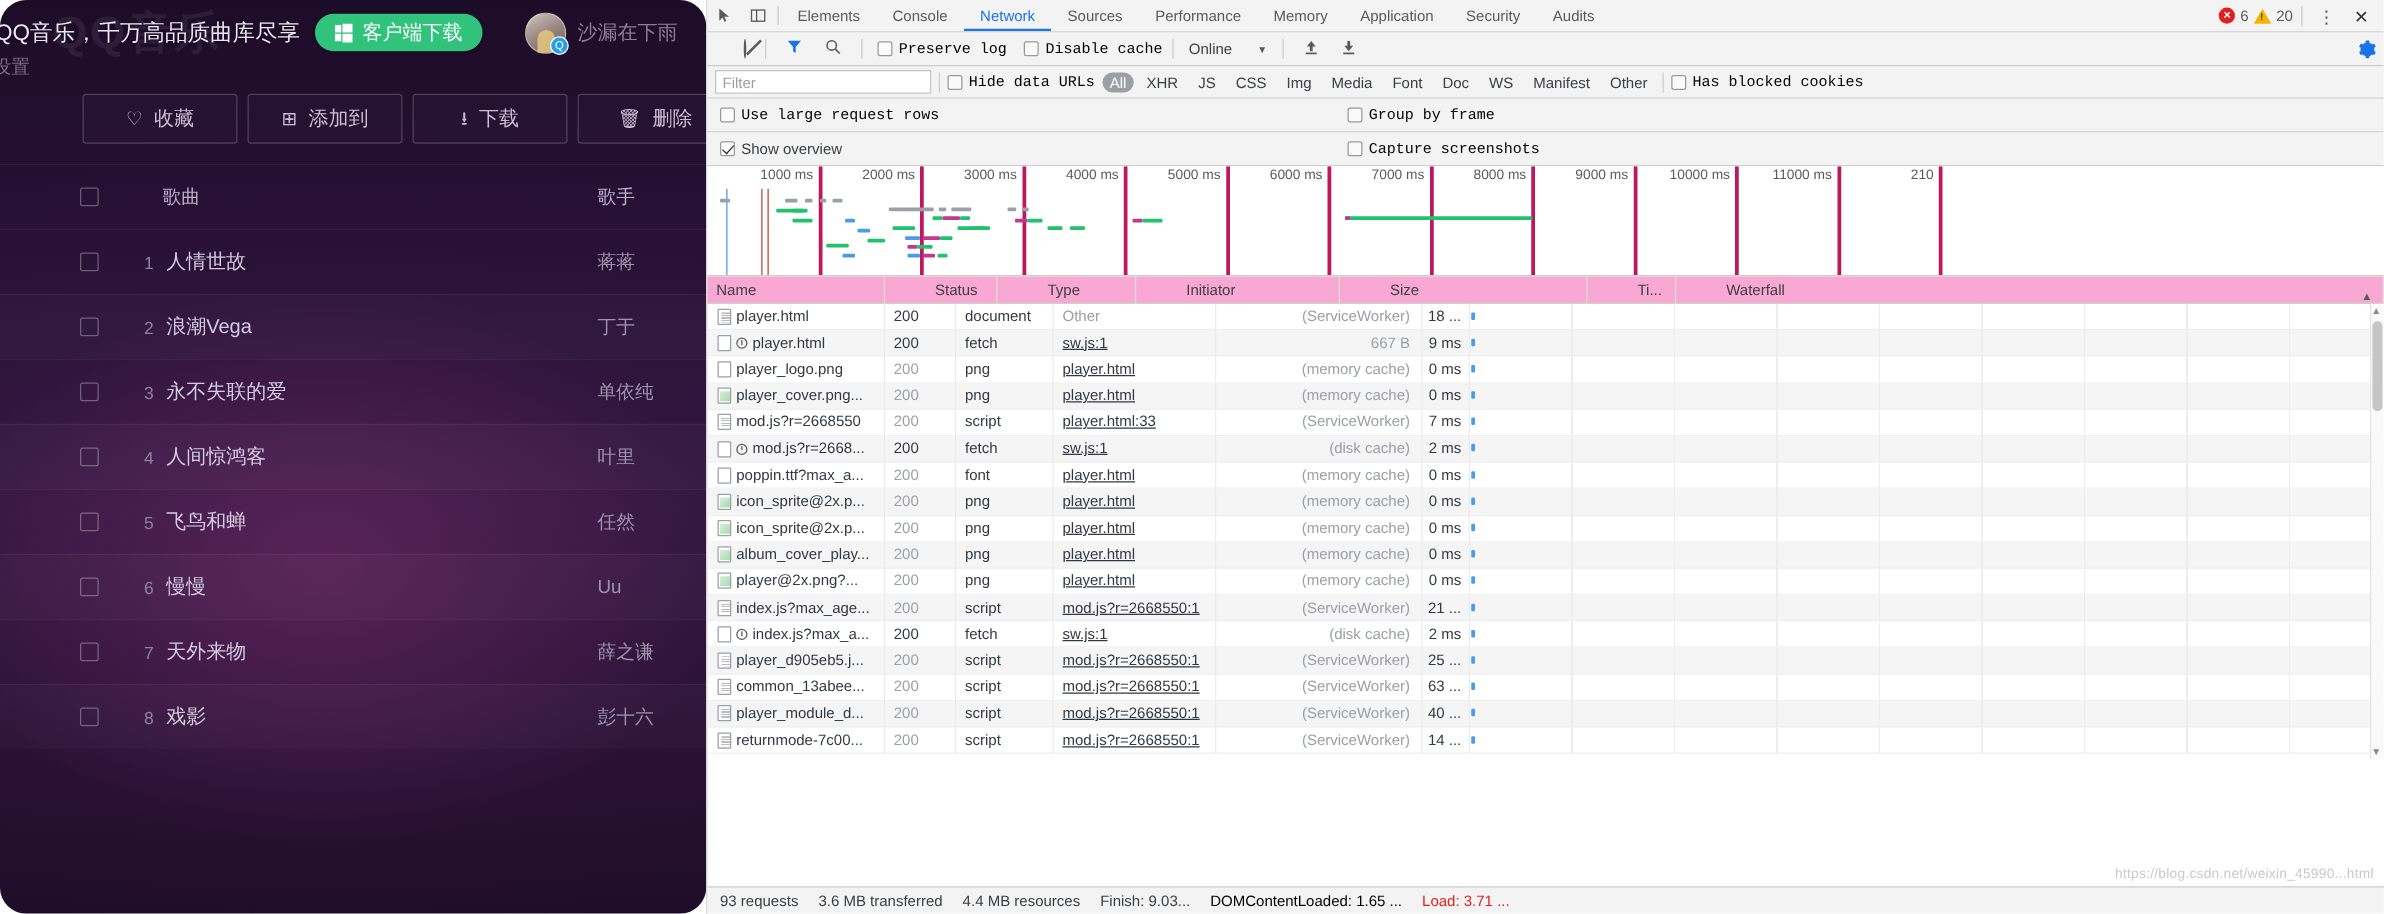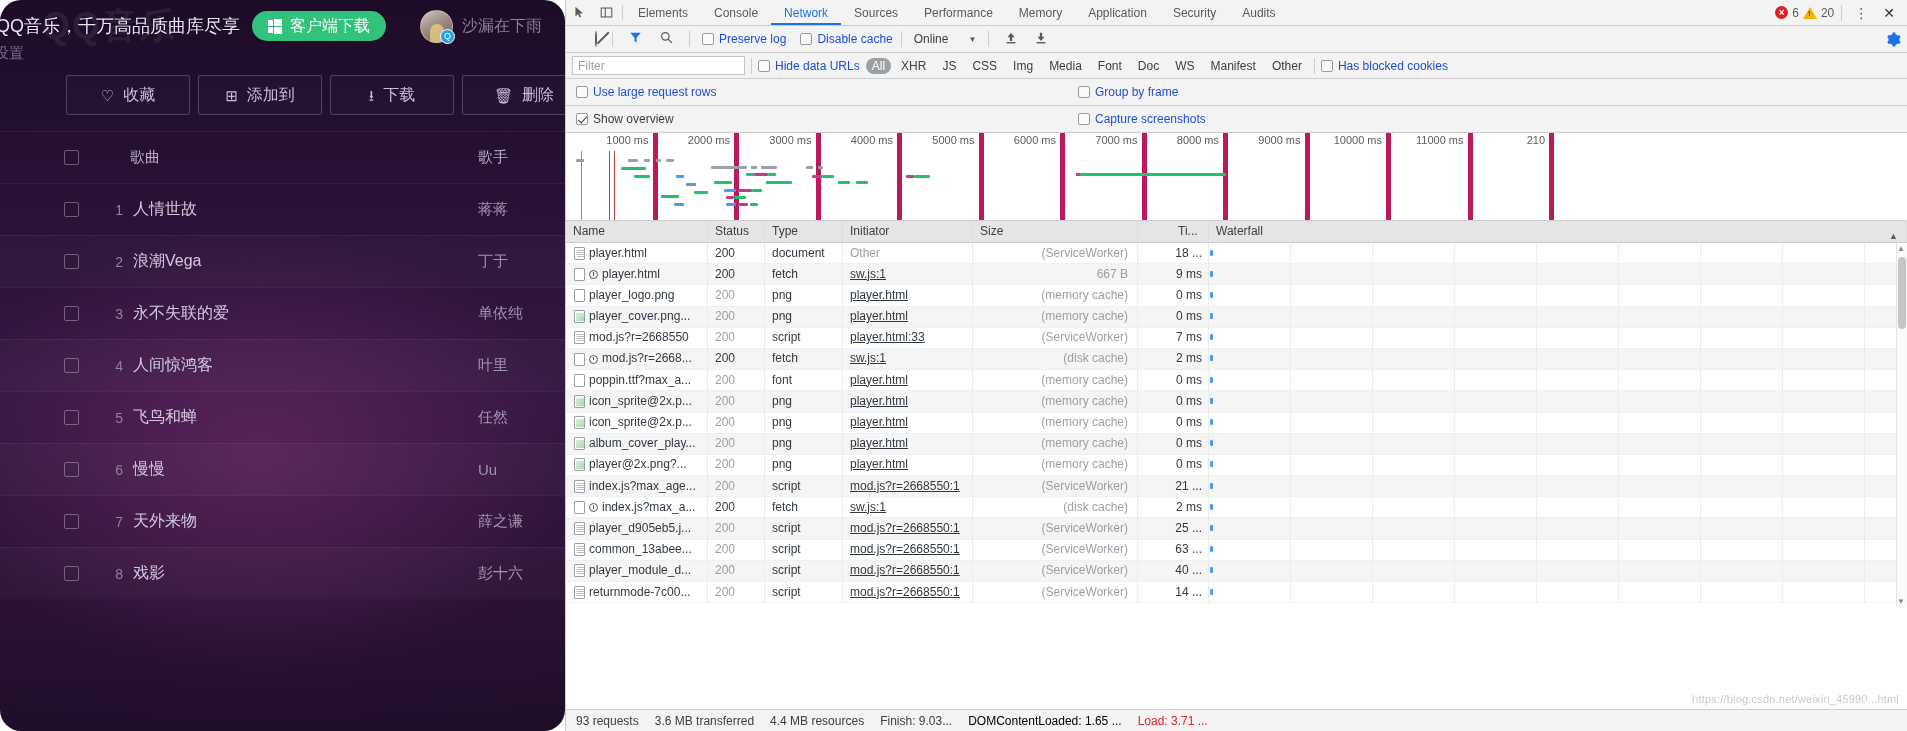--- a/index.html
+++ b/index.html
@@ -173,21 +173,21 @@
   .cb {
     width: 12px; height: 12px; border: 1px solid #9a9a9a; border-radius: 2px;
     background: #fafafa; display: inline-block; vertical-align: middle; cursor: pointer;
     position: relative; flex: 0 0 auto;
   }
   .cb.checked::after {
     content: ""; position: absolute; left: 3px; top: 0px; width: 4px; height: 8px;
     border: solid #333; border-width: 0 1.6px 1.6px 0; transform: rotate(42deg);
   }
   .cb-wrap { display: flex; align-items: center; gap: 5px; cursor: pointer; font-size: 12px; color: #3c4043; }
-  .cb-wrap.dim { color: #1d4ed8; }
+  .cb-wrap.dim { color: #000000; font-family: Liberation Mono, monospace; }
   .online-sel {
     display: flex; align-items: center; gap: 20px; cursor: pointer; color: #3c4043;
     padding: 0 4px;
   }
   .caret { font-size: 8px; color: #5a5a5a; }
   .arrow-ico { font-size: 14px; color: #5a5a5a; cursor: pointer; padding: 0 7px; }
   .gear {
     margin-left: auto; width: 15px; height: 15px; cursor: pointer;
   }
 
@@ -218,41 +218,41 @@
     position: relative;
   }
   .opt-right { position: absolute; left: 512px; }
 
   
   .overview {
     height: 88px; position: relative; background: #fff;
     border-bottom: 1px solid #cdcdcd; overflow: hidden;
   }
   .ov-tick {
-    position: absolute; top: 0; height: 88px; border-right: 5px solid #be185d;
+    position: absolute; top: 0; height: 88px; border-right: 3px solid #be185d;
   }
   .ov-tick span {
     position: absolute; right: 4px; top: 1px; font-size: 11px; color: #5a5a5a;
     white-space: nowrap;
   }
   .ov-bar { position: absolute; height: 3px; border-radius: 1px; }
   .ov-vline { position: absolute; top: 18px; width: 1px; height: 70px; }
 
   
   .tbl-head {
-    display: flex; height: 22px; align-items: flex-end; background: #e5e5e5;
-    border-bottom: 1px solid #cdcdcd; font-size: 12px; color: #3c4043;
+    display: flex; height: 22px; align-items: center; background: #f9a8d4;
+    border-bottom: 1px solid #cdcdcd; font-size: 12px; color: #3c4043; gap: 33px;
   }
   .th { padding-left: 7px; border-right: 1px solid #ddd; height: 22px; line-height: 22px; overflow:hidden; white-space:nowrap; cursor: pointer;}
   .c-name { width: 142px; }
   .c-status { width: 57px; }
   .c-type { width: 78px; }
   .c-init { width: 130px; }
   .c-size { width: 165px; }
-  .c-time { width: 38px; margin-left: 33px; }
+  .c-time { width: 38px; }
   .c-wf { flex: 1; position: relative; }
   .wf-caret { position: absolute; right: 8px; top: 5px; font-size: 9px; color: #5a5a5a; }
 
   .tbl-body { position: relative; height: 364px; overflow: hidden; }
   .tr { display: flex; height: 21.2px; align-items: center; font-size: 12px; border-bottom: 1px solid #f0f0f0; }
   .tr.odd { background: #f5f5f5; }
   .td { padding-left: 7px; height: 21.2px; line-height: 21.2px; border-right: 1px solid #ececec; overflow: hidden; white-space: nowrap; text-overflow: ellipsis; }
   .td.name { display: flex; align-items: center; gap: 4px; padding-left: 8px; }
   .file-ico {
     width: 11px; height: 13px; border: 1px solid #9aa0a6; background: #fff; flex: 0 0 auto;

